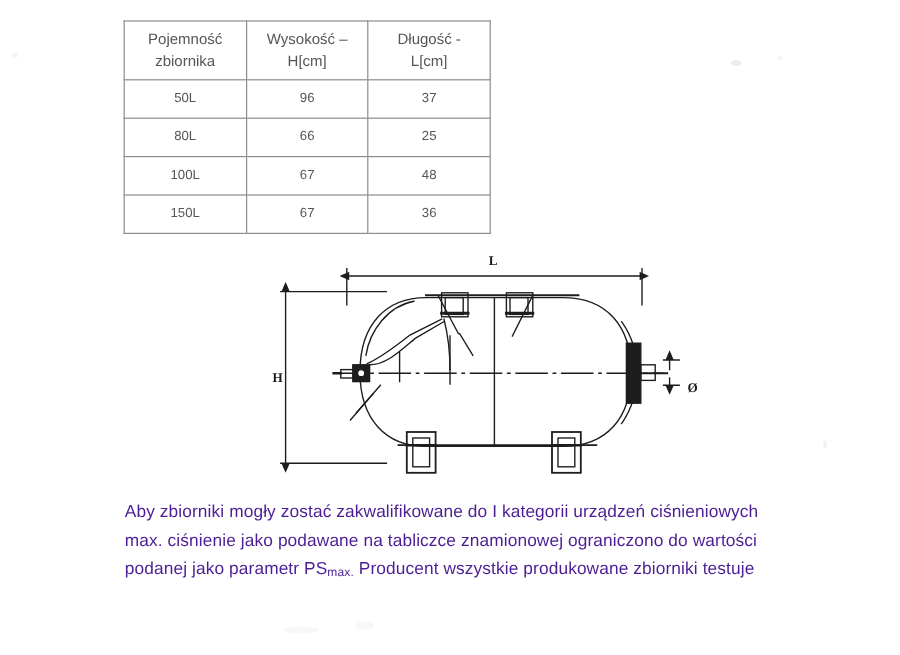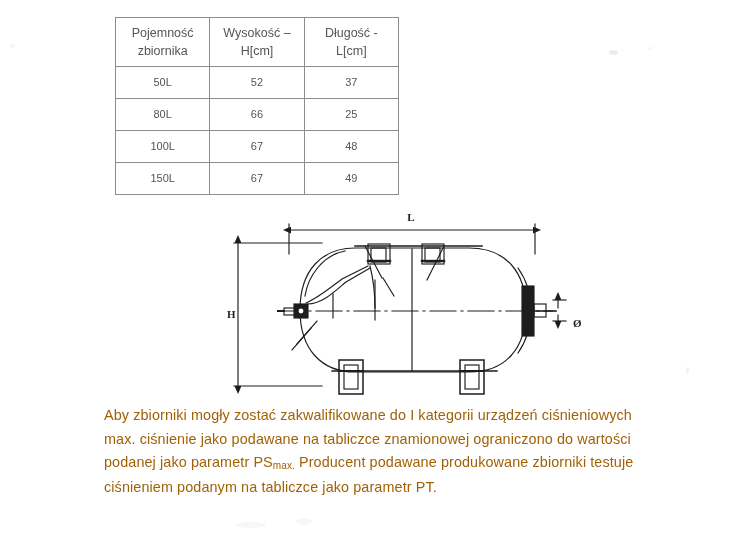--- a/index.html
+++ b/index.html
@@ -12,24 +12,23 @@
     overflow:hidden;
     -webkit-font-smoothing:antialiased;
   }
   .page{position:absolute;inset:0;}
 
   
   .speck{position:absolute;background:#e9e9ec;border-radius:50%;opacity:.85;}
 
   
   .spec-table{
-    position:absolute;left:103px;top:17px;width:284px;
+    position:absolute;left:103px;top:17px;width:306px;
     border-collapse:collapse;
     table-layout:fixed;
-    margin-left:12px;
   }
   .spec-table td,.spec-table th{
     border:1px solid #8c8c90;
     text-align:center;
     font-weight:normal;
     color:#55555a;
     font-size:12.5px;
     padding:0;
     line-height:1.45;
   }
@@ -40,24 +39,24 @@
   
   .drawing{position:absolute;left:222px;top:208px;width:390px;height:195px;}
   .drawing svg{display:block;}
   .dim-label{
     font-family:"Liberation Serif","DejaVu Serif",serif;
     font-weight:bold;font-size:11px;fill:#1d1d1d;
   }
 
   
   .para{
-    position:absolute;left:104px;top:404px;width:600px;
+    position:absolute;left:104px;top:416px;width:600px;
     font-size:14.4px;
     line-height:23.6px;
-    color:#a16207;
+    color:#4c1d95;
     letter-spacing:.1px;
   }
   .para sub{font-size:10px;vertical-align:baseline;position:relative;top:2px;}
 </style>
 </head>
 <body>
 
 <div class="page">
 
   <div class="speck" style="left:609px;top:50px;width:9px;height:5px;"></div>
@@ -80,37 +79,37 @@
         </th>
         <th>
           <span class="hdr-line">Długość  -</span>
           <span class="hdr-line">L[cm]</span>
         </th>
       </tr>
     </thead>
     <tbody>
       <tr>
         <td>50L</td>
-        <td>52</td>
+        <td>96</td>
         <td>37</td>
       </tr>
       <tr>
         <td>80L</td>
         <td>66</td>
         <td>25</td>
       </tr>
       <tr>
         <td>100L</td>
         <td>67</td>
         <td>48</td>
       </tr>
       <tr>
         <td>150L</td>
         <td>67</td>
-        <td>49</td>
+        <td>36</td>
       </tr>
     </tbody>
   </table>
 
   <div class="drawing">
     <svg width="390" height="195" viewBox="0 0 390 195" xmlns="http://www.w3.org/2000/svg">
       <defs>
         <marker id="arrL" markerWidth="8" markerHeight="8" refX="7" refY="3" orient="auto">
           <path d="M7,0 L7,6 L0,3 z" fill="#1d1d1d"></path>
         </marker>
@@ -210,17 +209,16 @@
 
       <text class="dim-label" x="189" y="13" text-anchor="middle">L</text>
       <text class="dim-label" x="5" y="110">H</text>
       <text class="dim-label" x="351" y="119" font-size="10">Ø</text>
     </svg>
   </div>
 
   <div class="para">
     <span>Aby zbiorniki mogły zostać zakwalifikowane do I kategorii urządzeń ciśnieniowych</span><br>
     <span>max. ciśnienie jako podawane na tabliczce znamionowej ograniczono do wartości</span><br>
-    <span>podanej jako parametr PS</span><sub>max.</sub><span>  Producent podawane produkowane zbiorniki testuje</span><br>
-    <span>ciśnieniem podanym na tabliczce jako parametr PT.</span>
+    <span>podanej jako parametr PS</span><sub>max.</sub><span>  Producent wszystkie produkowane zbiorniki testuje</span><br>
   </div>
 
 </div>
 
 </body></html>

